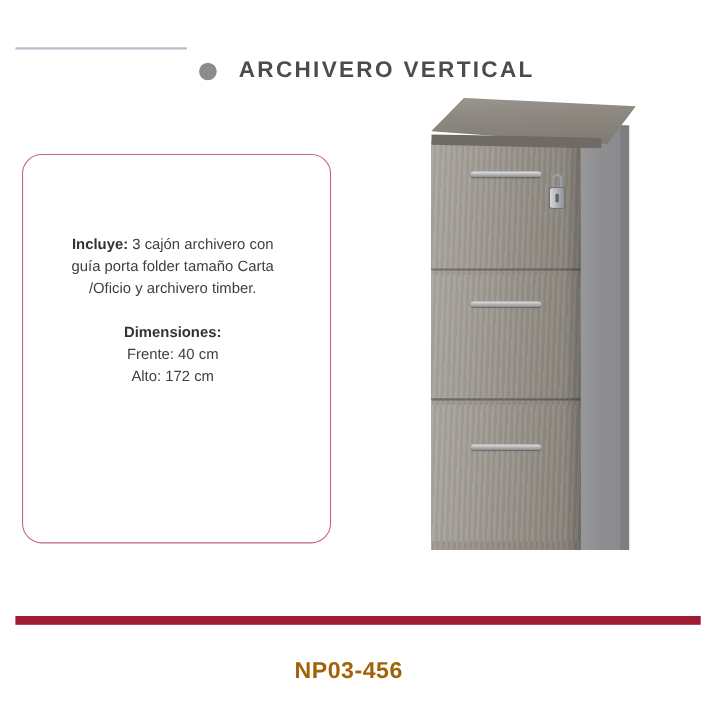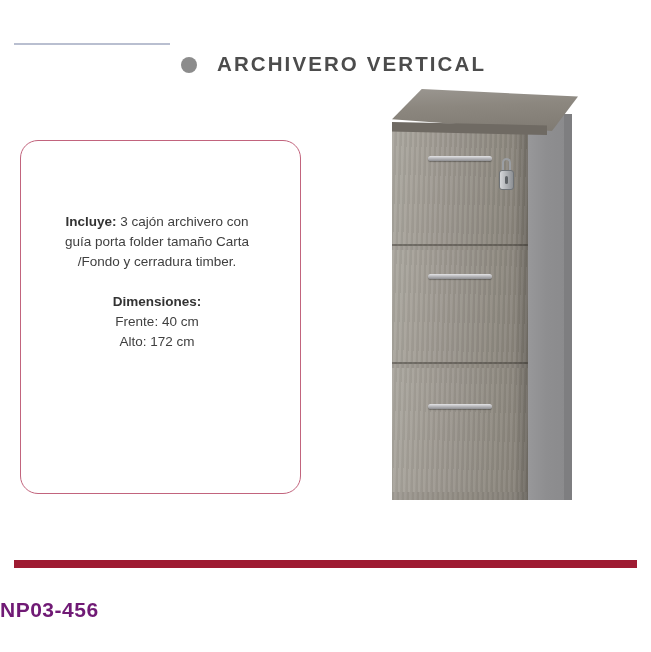--- a/index.html
+++ b/index.html
@@ -227,43 +227,44 @@
     top: 560px;
     width: 623px;
     height: 8px;
     background: #9e1b32;
   }
   .footer-code {
     position: absolute;
     top: 598px;
     left: 0;
     width: 634px;
+    text-align: center;
     font-size: 21px;
     font-weight: bold;
     letter-spacing: 0.5px;
-    color: #701a75;
+    color: #a16207;
   }
 </style>
 </head>
 <body>
 
 <div class="header">
   <div class="header-rule"></div>
   <div class="header-dot"></div>
   <div class="header-title">ARCHIVERO VERTICAL</div>
 </div>
 
 <div class="info-card"></div>
 
 <div class="info-text">
   <p>
     <b>Incluye:</b><span> 3 cajón archivero con</span>
   </p>
   <p>guía porta folder tamaño Carta</p>
-  <p>/Fondo y cerradura timber.</p>
+  <p>/Oficio y archivero timber.</p>
   <div class="gap"></div>
   <p><b>Dimensiones:</b></p>
   <p>Frente: 40 cm</p>
   <p>Alto: 172 cm</p>
 </div>
 
 <div class="product">
   <div class="side-panel"></div>
   <div class="side-panel-edge"></div>
 

